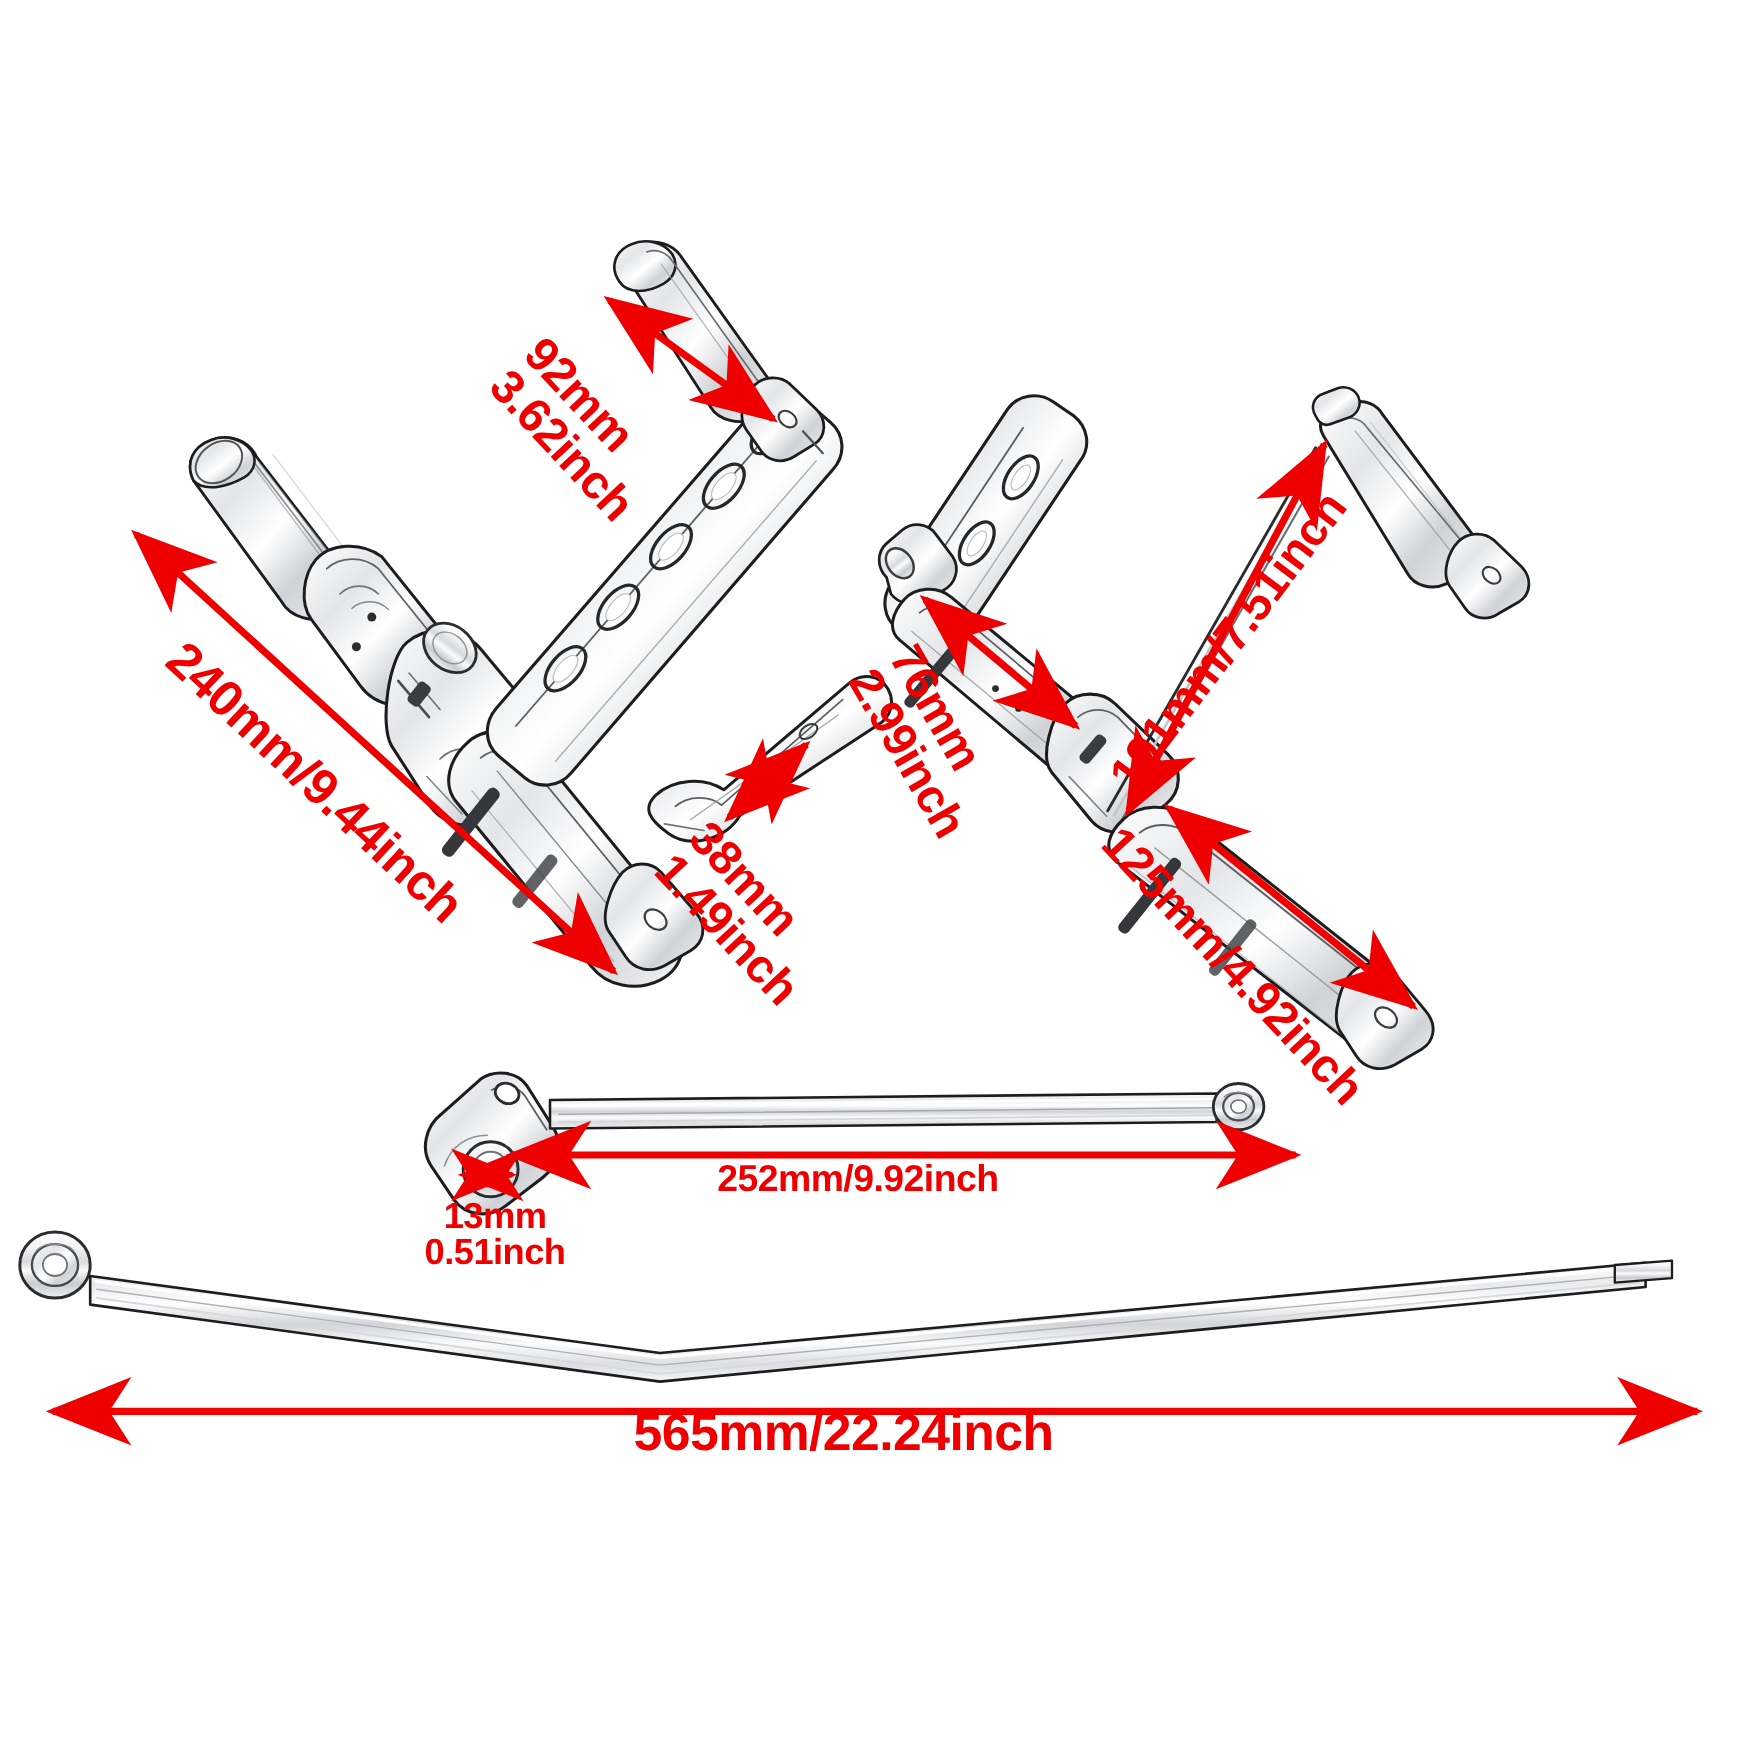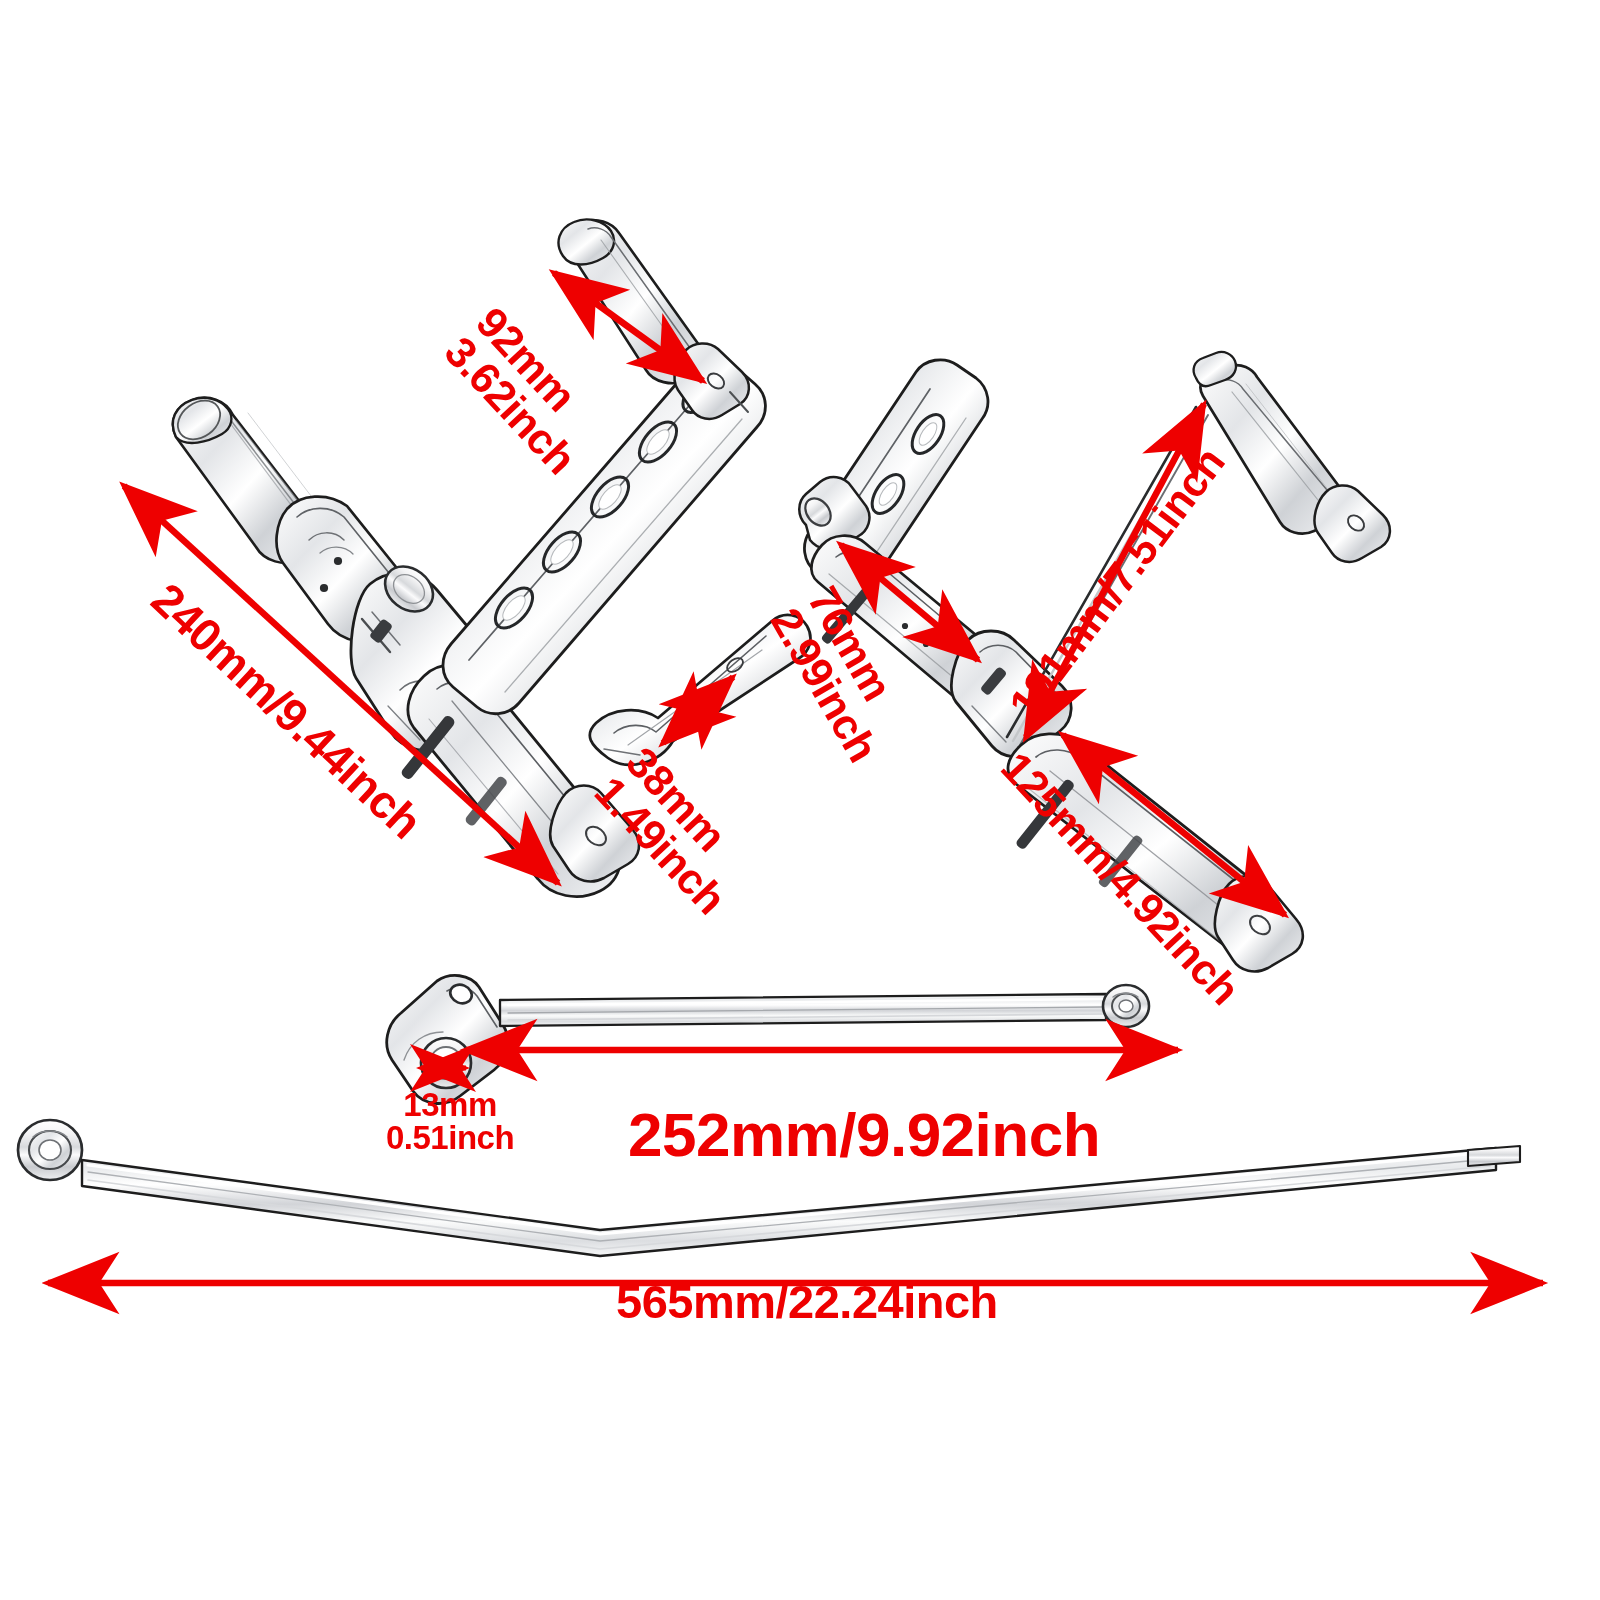--- a/index.html
+++ b/index.html
@@ -34,23 +34,23 @@
     pointer-events: none;
     user-select: none;
   }
   .dim-label.two-line { line-height: 1.0; }
   .lbl-92   { left: 500px; top: 300px;  font-size: 43px; transform: rotate(47deg); }
   .lbl-240  { left: 175px; top: 575px;  font-size: 46px; transform: rotate(43deg); }
   .lbl-38   { left: 650px; top: 740px;  font-size: 43px; transform: rotate(47deg); }
   .lbl-76   { left: 838px; top: 580px;  font-size: 43px; transform: rotate(60deg); }
   .lbl-191  { left: 1002px; top: 700px; font-size: 43px; transform: rotate(-53deg); }
   .lbl-125  { left: 1025px; top: 745px; font-size: 43px; transform: rotate(47deg); }
-  .lbl-252  { left: 628px; top: 1055px; font-size: 62px; margin-top: 48px; }
+  .lbl-252  { left: 652px; top: 1055px; font-size: 34px; }
   .lbl-13   { left: 386px; top: 1088px; font-size: 33px; text-align: center; }
-  .lbl-565  { left: 616px; top: 1278px; font-size: 47px; }
+  .lbl-565  { left: 576px; top: 1278px; font-size: 47px; }
 </style>
 </head>
 <body>
 
 <div id="stage">
 
   <svg id="artboard" viewBox="0 0 1600 1600" xmlns="http://www.w3.org/2000/svg">
     <defs>
       <linearGradient id="chrome" x1="0" y1="0" x2="0" y2="1">
         <stop offset="0%" stop-color="#ffffff"></stop>

